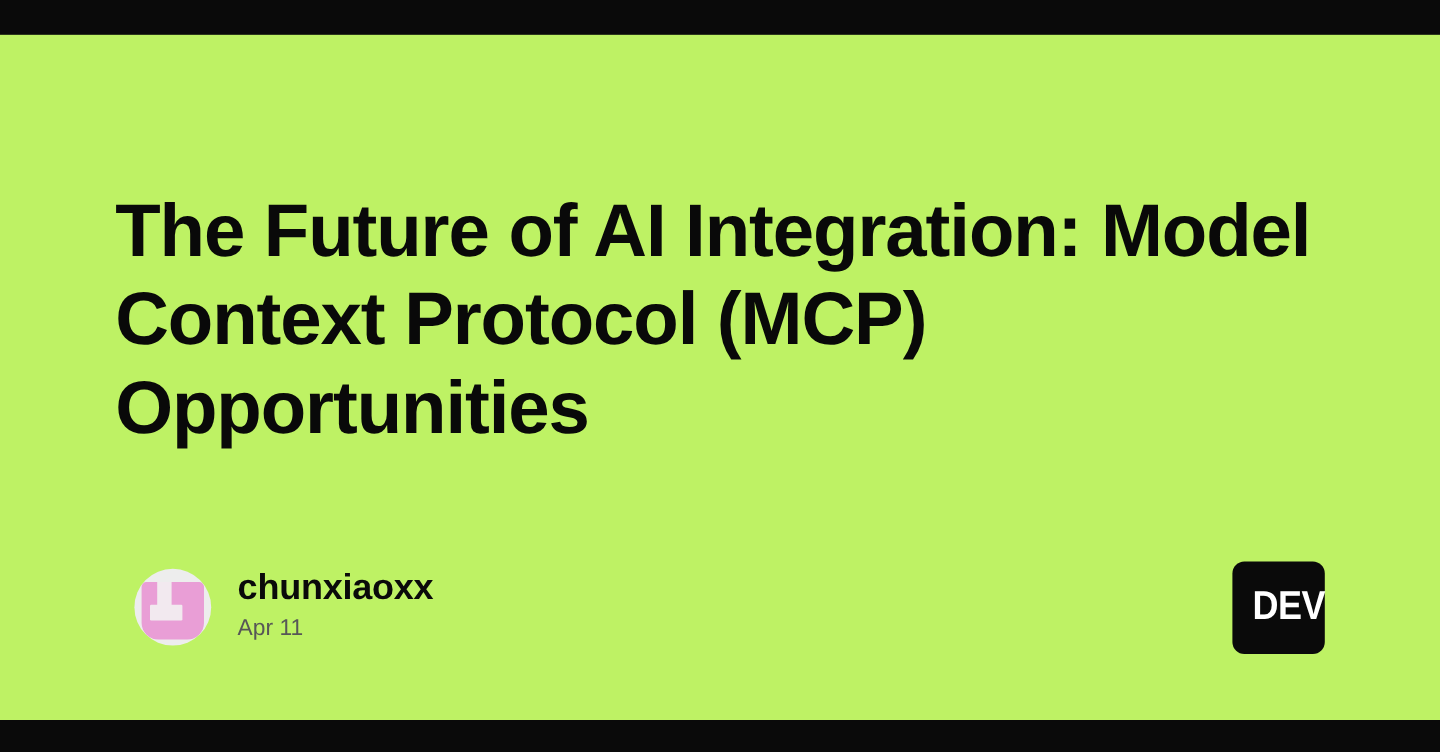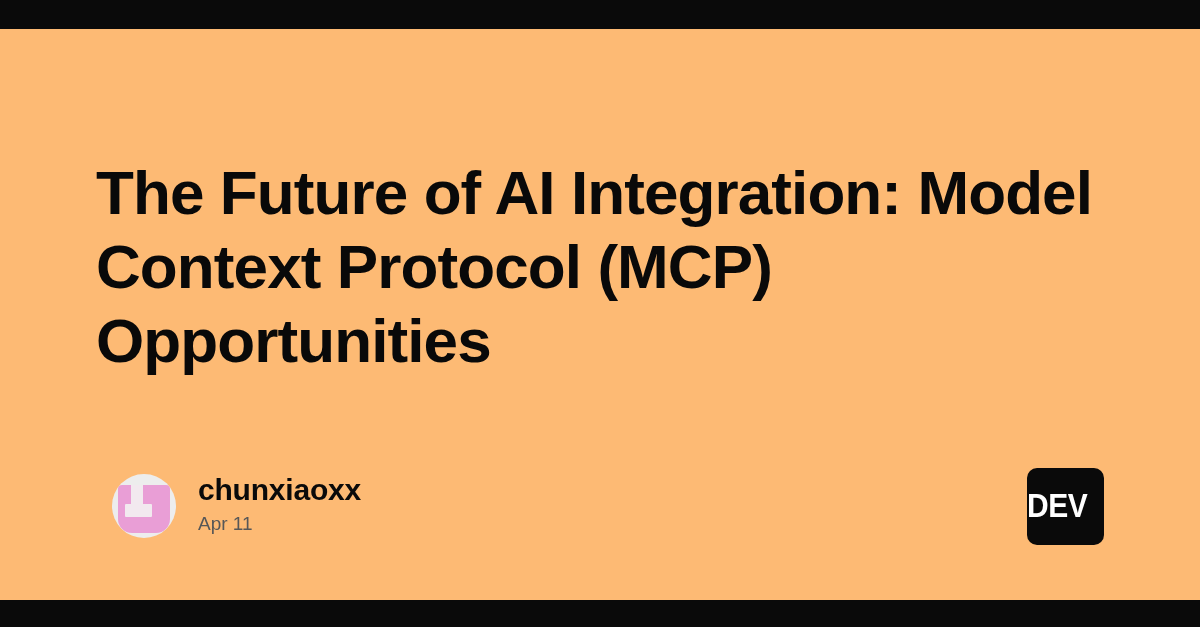--- a/index.html
+++ b/index.html
@@ -8,21 +8,21 @@
     background: #ffffff;
   }
   body {
     font-family: "Liberation Sans", sans-serif;
     -webkit-font-smoothing: antialiased;
   }
   .card {
     position: relative;
     width: 1200px;
     height: 627px;
-    background: #fdba74;
+    background: #bef264;
     overflow: hidden;
     box-sizing: border-box;
   }
   .bar {
     position: absolute;
     left: 0;
     width: 1200px;
     background: #0a0a0a;
   }
   .bar-top { top: 0; height: 29px; }
@@ -129,21 +129,21 @@
     letter-spacing: 0px;
   }
 
   .dev-logo {
     width: 77px;
     height: 77px;
     background: #0a0a0a;
     border-radius: 10px;
     display: flex;
     align-items: center;
-    justify-content: flex-start;
+    justify-content: flex-end;
     flex: 0 0 auto;
   }
   .dev-logo-text {
     font-family: "Liberation Sans", sans-serif;
     font-size: 30px;
     font-weight: 700;
     color: #ffffff;
     letter-spacing: -0.5px;
     line-height: 1;
     transform: scaleY(1.12);

